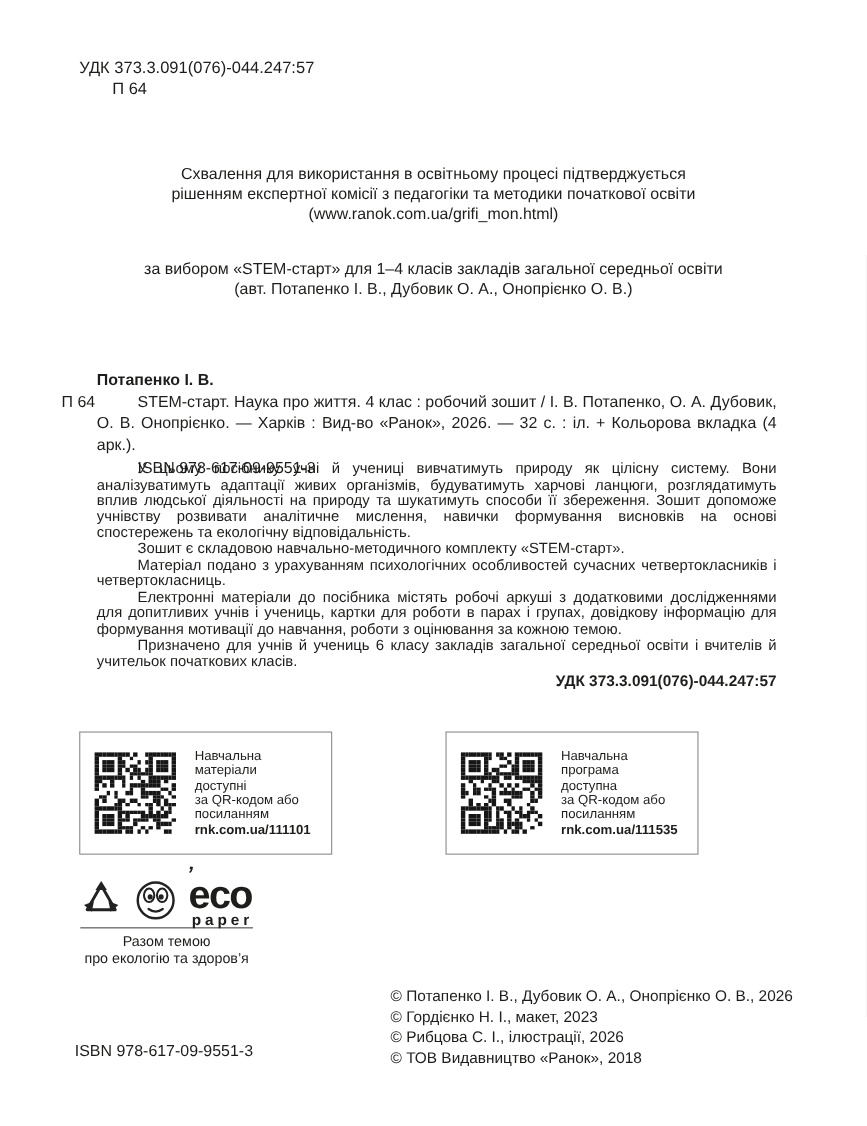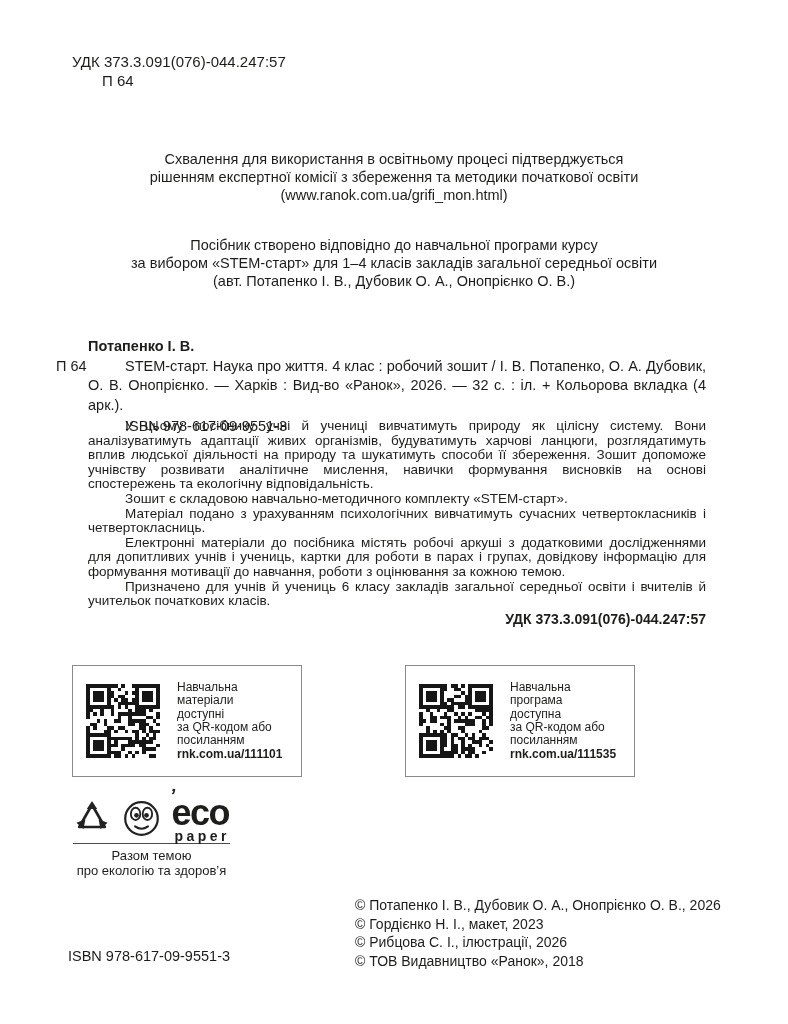--- a/index.html
+++ b/index.html
@@ -57,43 +57,42 @@
 
 <div class="page">
 
   <div class="udc-top">
     <div class="l1">УДК 373.3.091(076)-044.247:57</div>
     <div class="l2">П 64</div>
   </div>
 
   <div class="centered-block approval">
     <div>Схвалення для використання в освітньому процесі підтверджується</div>
-    <div>рішенням експертної комісії з збереження та методики початкової освіти</div>
+    <div>рішенням експертної комісії з педагогіки та методики початкової освіти</div>
     <div>(www.ranok.com.ua/grifi_mon.html)</div>
   </div>
 
   <div class="centered-block program-note">
-    <div>Посібник створено відповідно до навчальної програми курсу</div>
     <div>за вибором «STEM-старт» для 1–4 класів закладів загальної середньої освіти</div>
     <div>(авт. Потапенко І. В., Дубовик О. А., Онопрієнко О. В.)</div>
   </div>
 
   <div class="bib">
     <div class="bib-author">Потапенко І. В.</div>
     <div class="bib-entry">
       <span class="bib-code">П 64</span>
       <span>STEM-старт. Наука про життя. 4 клас : робочий зошит / І. В. Потапенко, О. А. Дубовик, О. В. Онопрієнко. — Харків : Вид-во «Ранок», 2026. — 32 с. : іл. + Кольорова вкладка (4 арк.).</span>
     </div>
     <div class="bib-isbn">ISBN 978-617-09-9551-3</div>
   </div>
 
   <div class="annotation">
     <p>У цьому посібнику учні й учениці вивчатимуть природу як цілісну систему. Вони аналізуватимуть адаптації живих організмів, будуватимуть харчові ланцюги, розглядатимуть вплив людської діяльності на природу та шукатимуть способи її збереження. Зошит допоможе учнівству розвивати аналітичне мислення, навички формування висновків на основі спостережень та екологічну відповідальність.</p>
     <p>Зошит є складовою навчально-методичного комплекту «STEM-старт».</p>
-    <p>Матеріал подано з урахуванням психологічних вивчатимуть сучасних четвертокласників і четвертокласниць.</p>
+    <p>Матеріал подано з урахуванням психологічних особливостей сучасних четвертокласників і четвертокласниць.</p>
     <p>Електронні матеріали до посібника містять робочі аркуші з додатковими дослідженнями для допитливих учнів і учениць, картки для роботи в парах і групах, довідкову інформацію для формування мотивації до навчання, роботи з оцінювання за кожною темою.</p>
     <p>Призначено для учнів й учениць 6 класу закладів загальної середньої освіти і вчителів й учительок початкових класів.</p>
     <div class="udc-right">УДК 373.3.091(076)-044.247:57</div>
   </div>
 
   <div class="qr-box qr-box-left">
     <div class="qr-grid">
         <div style="grid-area: 1 / 1;"></div>
         <div style="grid-area: 1 / 2;"></div>
         <div style="grid-area: 1 / 3;"></div>

